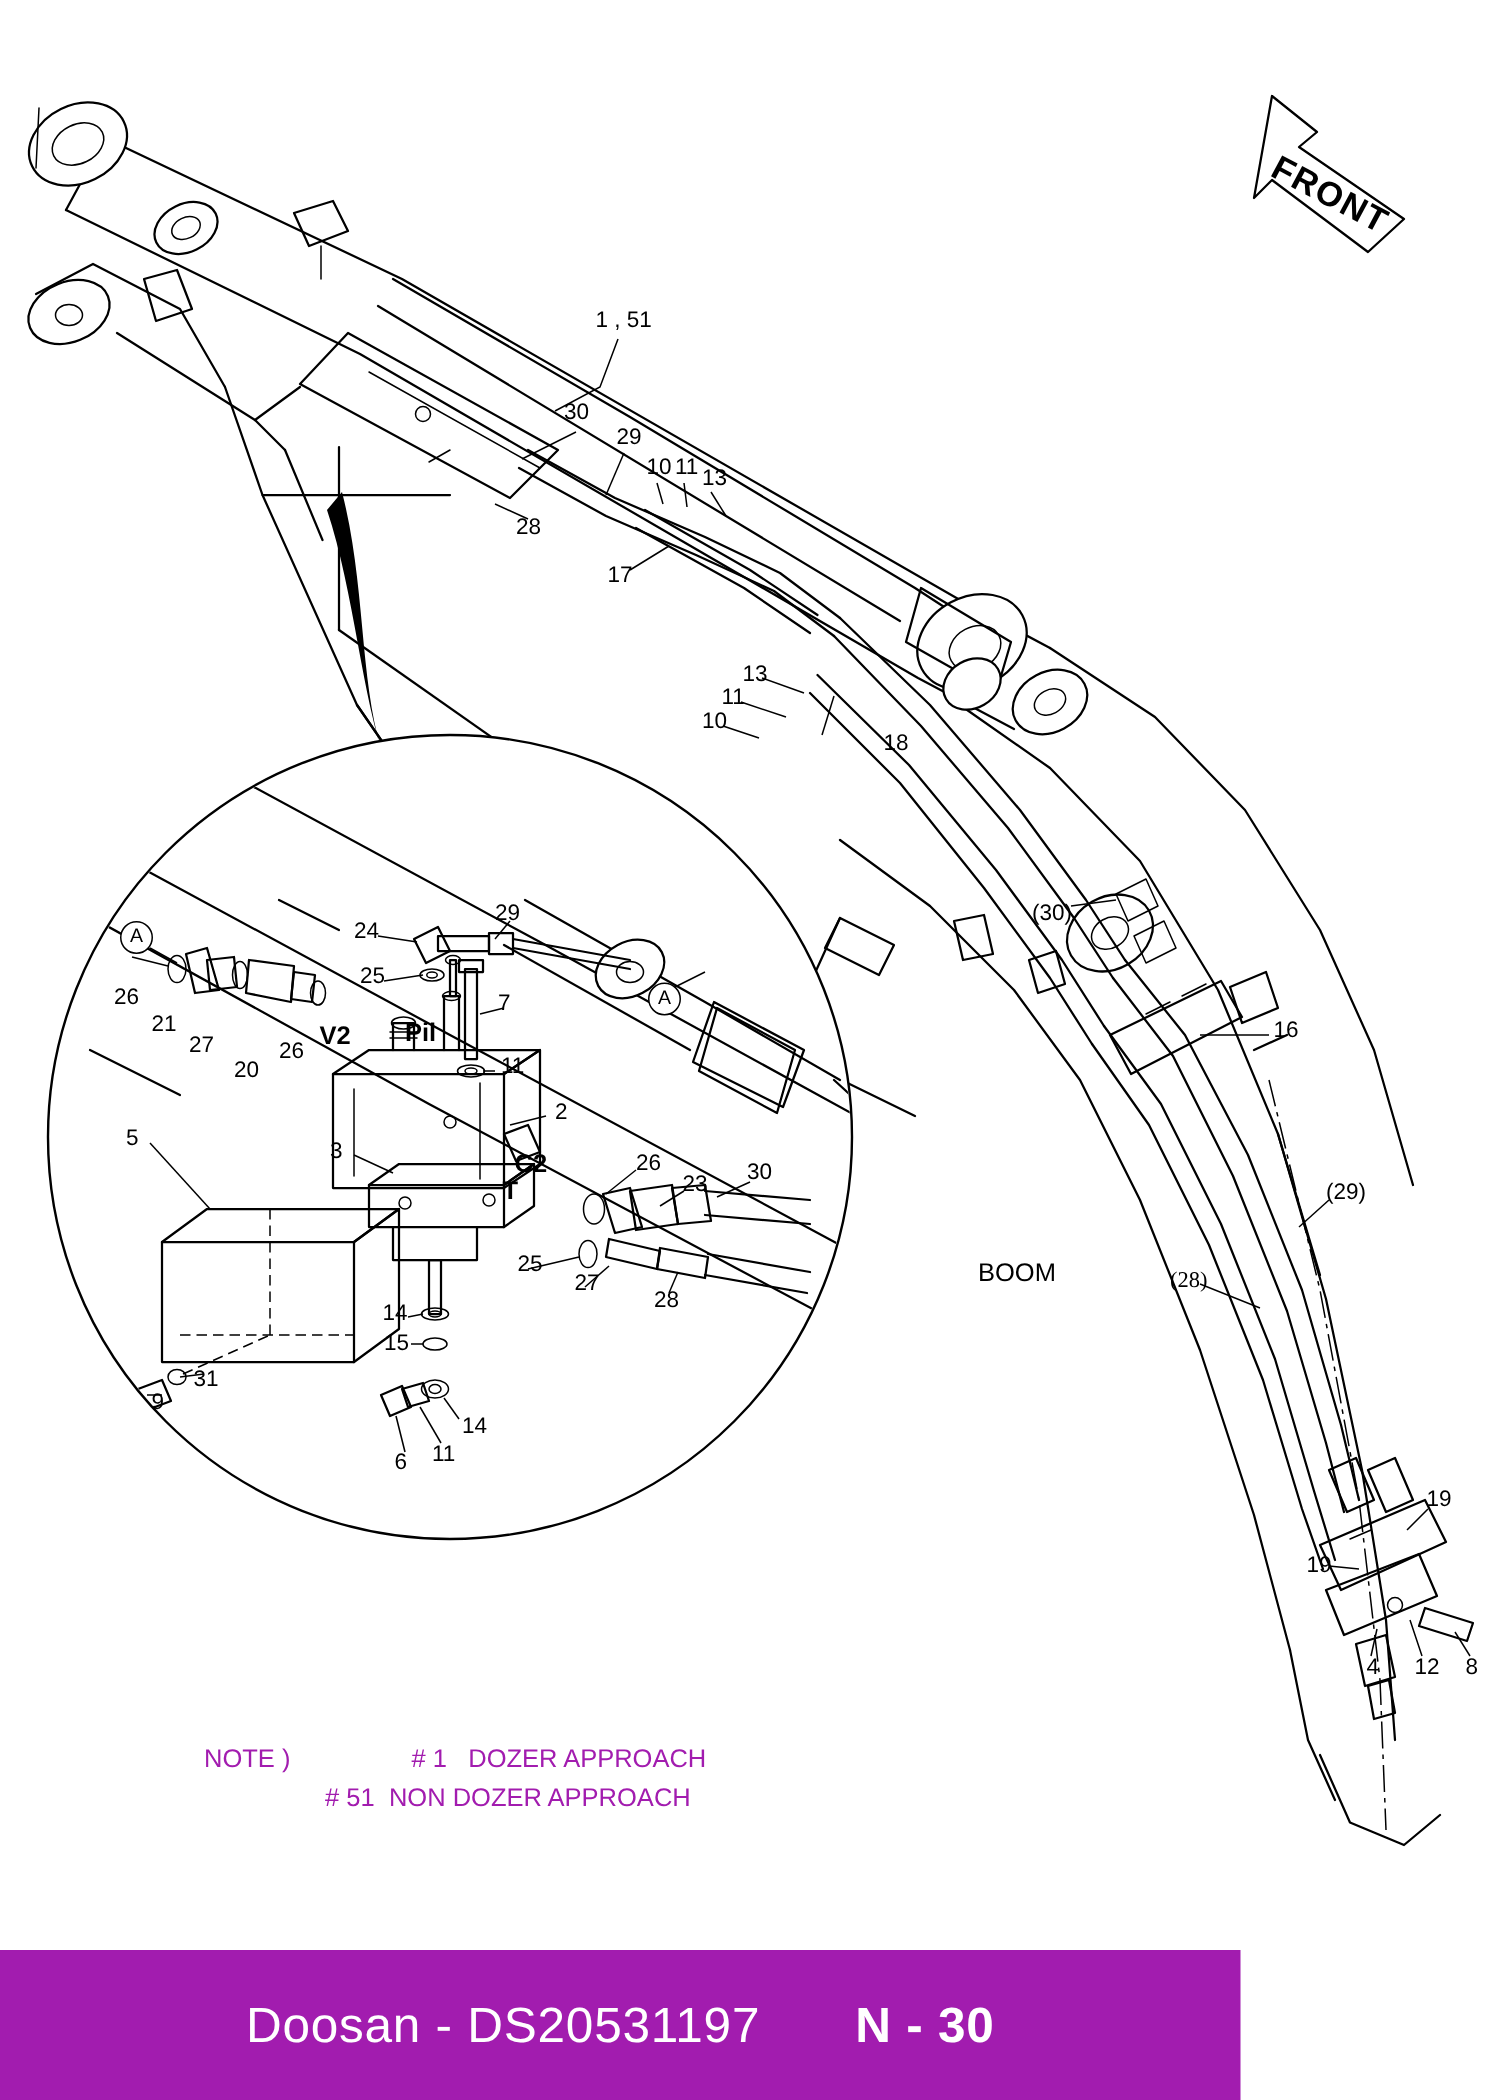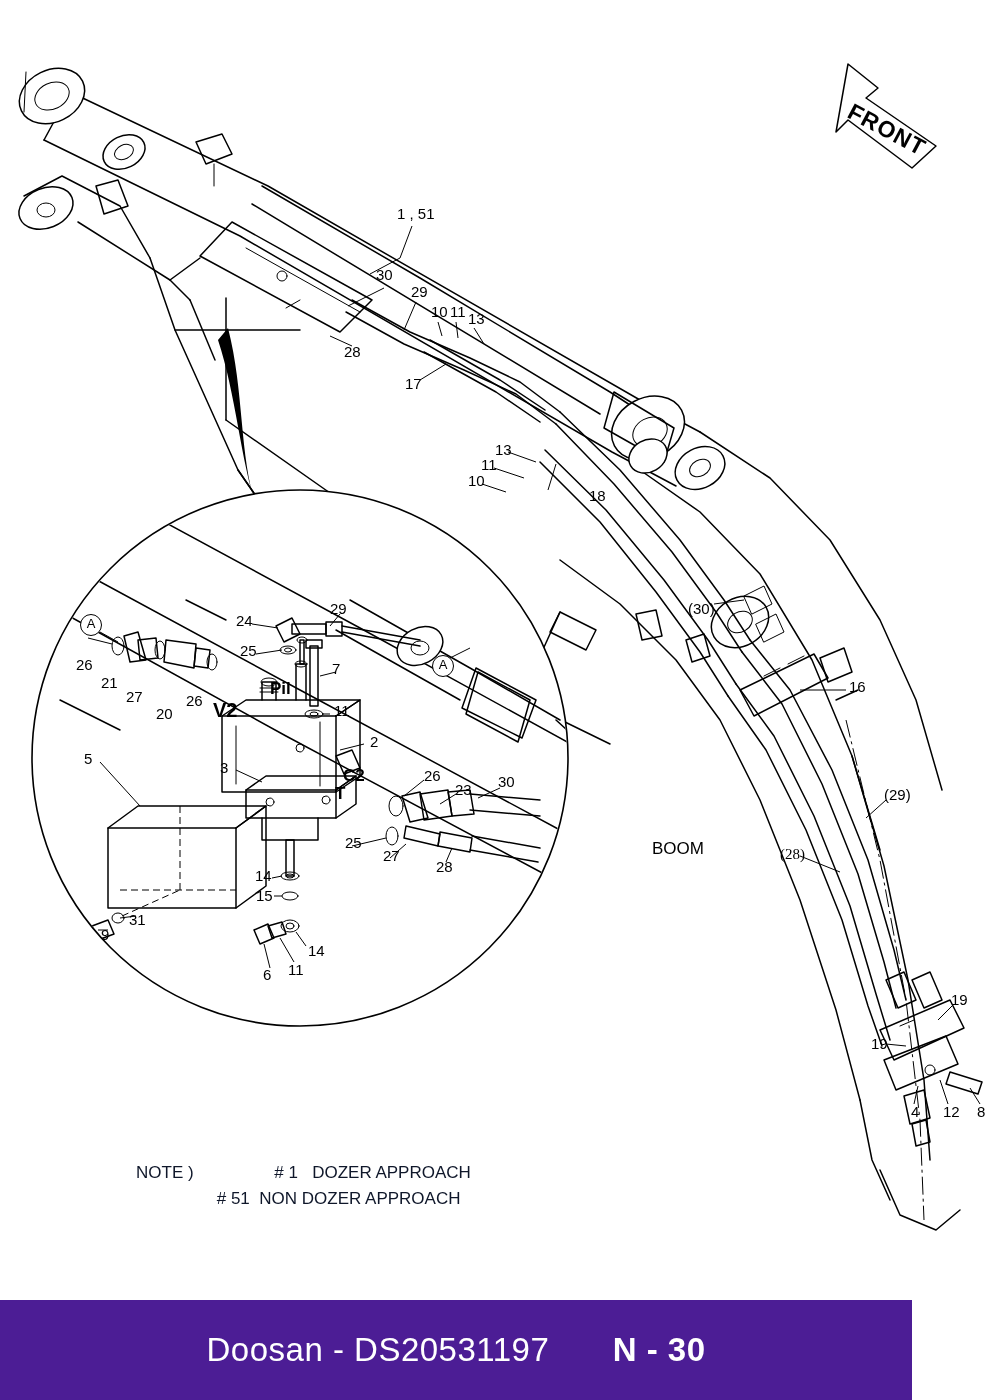--- a/index.html
+++ b/index.html
@@ -29,33 +29,33 @@
     white-space: nowrap;
     line-height: 1;
   }
   .label.bold { font-weight: bold; }
   .label.big { font-size: 17px; }
   .note-block {
     position: absolute;
     left: 136px;
     top: 1160px;
     font-size: 17px;
-    color: #0f172a;
+    color: #a21caf;
     line-height: 1.55;
     white-space: nowrap;
   }
   .note-block .nrow { display: block; }
   .note-block .nrow .indent { display: inline-block; width: 76px; }
   #footer {
     position: absolute;
     left: 0;
     top: 1300px;
-    width: 912px;
+    width: 827px;
     height: 100px;
-    background: #4c1d95;
+    background: #a21caf;
     display: flex;
     align-items: center;
     justify-content: center;
   }
   #footer .ftxt {
     color: #ffffff;
     font-size: 33px;
     letter-spacing: 0.5px;
     font-family: "Liberation Sans", sans-serif;
   }
@@ -390,21 +390,21 @@
   <div class="label" style="left:383px; top:848px;">27</div>
   <div class="label" style="left:436px; top:859px;">28</div>
   <div class="label" style="left:255px; top:868px;">14</div>
   <div class="label" style="left:256px; top:888px;">15</div>
   <div class="label" style="left:129px; top:912px;">31</div>
   <div class="label" style="left:101px; top:927px;">9</div>
   <div class="label" style="left:308px; top:943px;">14</div>
   <div class="label" style="left:263px; top:967px;">6</div>
   <div class="label" style="left:288px; top:962px;">11</div>
 
-  <div class="label bold" style="left:213px; top:700px; font-size:20px;">V2</div>
+  <div class="label bold" style="left:213px; top:682px; font-size:17px;">V2</div>
   <div class="label bold" style="left:270px; top:680px; font-size:17px;">Pil</div>
   <div class="label bold" style="left:343px; top:767px; font-size:17px;">C2</div>
   <div class="label bold" style="left:335px; top:785px; font-size:17px;">T</div>
 
   <div class="circA" style="left:80px; top:614px;">A</div>
   <div class="circA" style="left:432px; top:655px;">A</div>
 
   <div class="note-block">
     <span class="nrow">
       <span>NOTE )</span>

